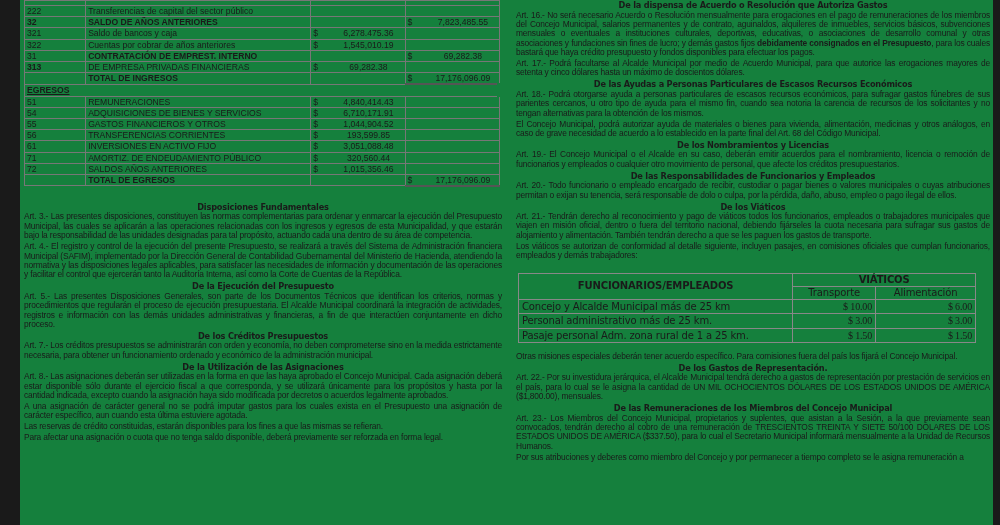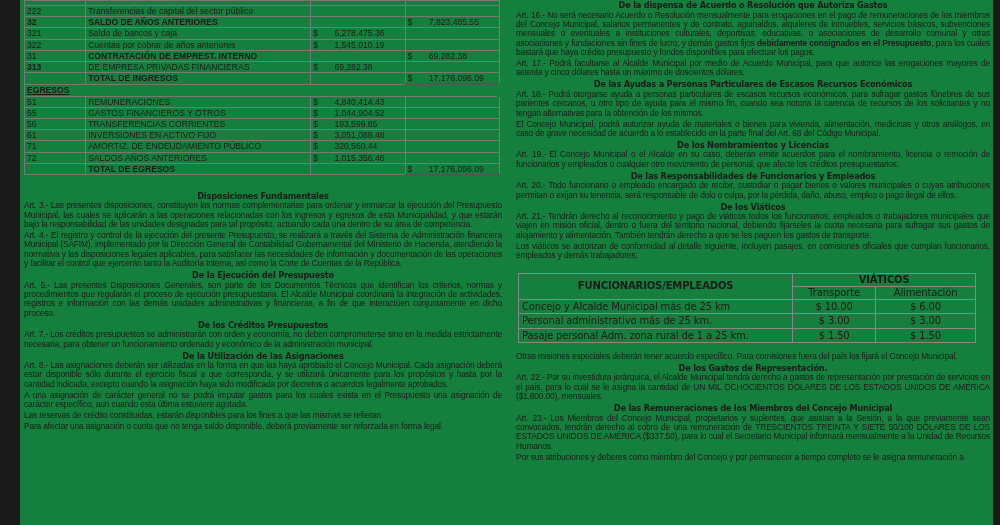--- a/index.html
+++ b/index.html
@@ -8,37 +8,37 @@
   .page { position: absolute; left: 12px; top: 0; width: 973px; height: 525px; background: #15803d; overflow: hidden; margin-left: 8px; }
   .col-left { position: absolute; left: 4px; top: 0; width: 478px; }
   .col-right { position: absolute; left: 496px; top: 0; width: 474px; }
 
   
   table.budget { border-collapse: collapse; width: 478px; font-size: 8.6px; font-family: "Liberation Sans", sans-serif; }
   table.budget td { border: 1px solid #777; height: 11.2px; padding: 0 2px; line-height: 10px; white-space: nowrap; }
   table.budget td.code { width: 62px; }
   table.budget td.desc { width: 226px; }
   table.budget td.cur { width: 22px; border-right: none; }
-  table.budget td.amt { width: 73px; text-align: left; border-left: none; }
+  table.budget td.amt { width: 73px; text-align: center; border-left: none; }
   table.budget tr.bold td { font-weight: bold; }
   table.budget tr.total td.amt, table.budget tr.total td.cur { border-bottom: 2px solid #555; }
   table.budget tr.section td { border: none; border-left: 1px solid #777; border-right: 5px solid #15803d; font-weight: bold; text-decoration: underline; height: 12px; }
   table.budget tr.top-partial td { height: 5px; }
 
   
   .txt { font-family: "Liberation Sans Narrow", "Liberation Sans", sans-serif; font-size: 8.4px; line-height: 9.4px; text-align: justify; letter-spacing: -0.15px; }
   .txt p { margin-bottom: 1.5px; }
   .txt b { font-weight: bold; }
   h3.heading { font-family: "DejaVu Sans", sans-serif; font-size: 8.2px; font-weight: bold; text-align: center; line-height: 10.5px; letter-spacing: -0.2px; }
 
   
   table.viaticos { border-collapse: collapse; width: 458px; margin: 12px 0 0 2px; font-family: "DejaVu Sans", sans-serif; font-size: 10px; }
   table.viaticos td, table.viaticos th { border: 1px solid #888; padding: 0 3px; height: 13px; font-weight: normal; }
   table.viaticos th { font-weight: bold; text-align: center; }
-  table.viaticos td.val { text-align: center; }
+  table.viaticos td.val { text-align: right; font-family: Liberation Serif, serif; }
   table.viaticos tr.row td { height: 14.5px; border-radius: 7px; }
   table.viaticos th.sub { font-weight: normal; }
 </style>
 </head>
 <body>
 
 <div class="page">
 
   <div class="col-left">
     <table class="budget">
@@ -108,20 +108,28 @@
         <td class="amt" style="font-weight:normal">17,176,096.09</td>
       </tr>
       <tr class="section">
         <td colspan="6">EGRESOS</td>
       </tr>
       <tr>
         <td class="code">51</td>
         <td class="desc">REMUNERACIONES</td>
         <td class="cur">$</td>
         <td class="amt">4,840,414.43</td>
+        <td class="cur"></td>
+        <td class="amt"></td>
+      </tr>
+      <tr>
+        <td class="code">54</td>
+        <td class="desc">ADQUISICIONES DE BIENES Y SERVICIOS</td>
+        <td class="cur">$</td>
+        <td class="amt">6,710,171.91</td>
         <td class="cur"></td>
         <td class="amt"></td>
       </tr>
       <tr>
         <td class="code">55</td>
         <td class="desc">GASTOS FINANCIEROS Y OTROS</td>
         <td class="cur">$</td>
         <td class="amt">1,044,904.52</td>
         <td class="cur"></td>
         <td class="amt"></td>

